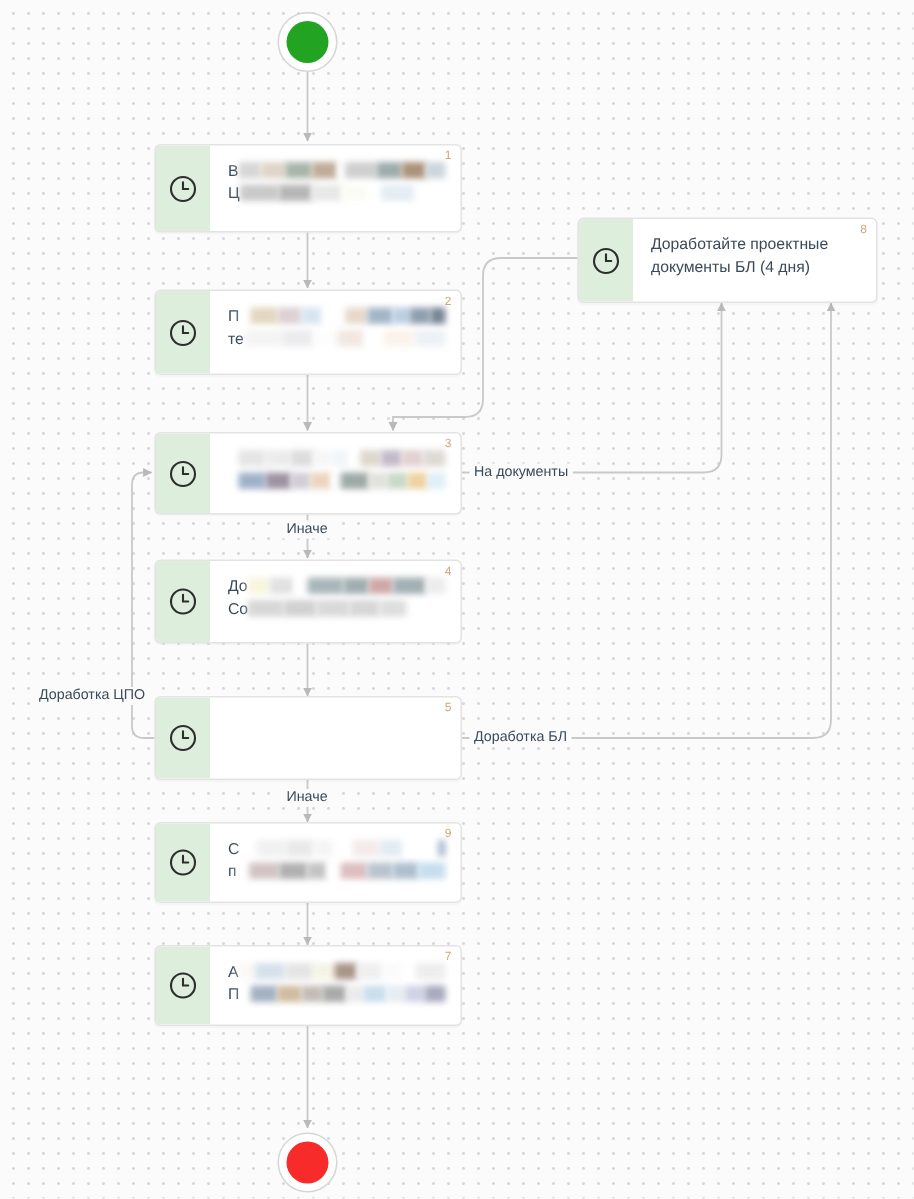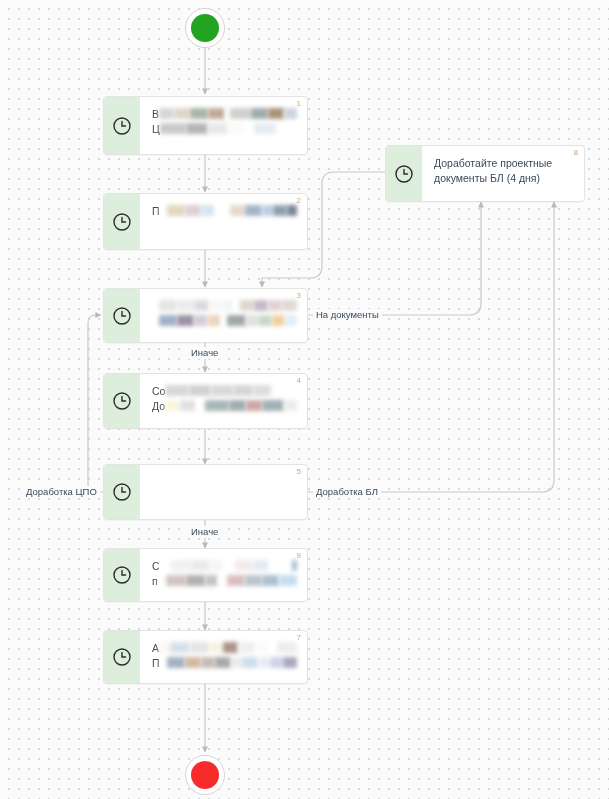--- a/index.html
+++ b/index.html
@@ -218,20 +218,30 @@
             <span class="rband" style="width:26px;background:#ddd0b4"></span>
             <span class="rband" style="width:22px;background:#d6c8cc"></span>
             <span class="rband" style="width:20px;background:#cfe0ee"></span>
             <span class="rband" style="width:22px;background:#ffffff"></span>
             <span class="rband" style="width:20px;background:#e2d3c3"></span>
             <span class="rband" style="width:24px;background:#93a8bd"></span>
             <span class="rband" style="width:16px;background:#aec6dd"></span>
             <span class="rband" style="width:20px;background:#7b8ea2"></span>
             <span class="rband" style="width:14px;background:#5f6f82"></span>
           </div>
+        <div class="rline">
+            <span class="vis">те</span>
+            <span class="rband" style="width:28px;background:#f2f2f2"></span>
+            <span class="rband" style="width:24px;background:#e8e8ea"></span>
+            <span class="rband" style="width:18px;background:#fdfdfd"></span>
+            <span class="rband" style="width:20px;background:#efe3da"></span>
+            <span class="rband" style="width:14px;background:#ffffff"></span>
+            <span class="rband" style="width:24px;background:#fbf1e6"></span>
+            <span class="rband" style="width:22px;background:#e9eef5"></span>
+          </div>
       </div>
     </div>
   </div>
 
   <div class="node redacted" style="left:103px; top:288px; width:205px; height:55px;">
     <div class="icon-col">
       <svg width="20" height="20" viewBox="0 0 20 20">
         <circle cx="10" cy="10" r="8" fill="none" stroke="#2d2d2d" stroke-width="1.4"></circle>
         <path d="M10,5.5 L10,10 L13.5,10" fill="none" stroke="#2d2d2d" stroke-width="1.4" stroke-linecap="round"></path>
       </svg>
@@ -273,37 +283,37 @@
     <div class="icon-col">
       <svg width="20" height="20" viewBox="0 0 20 20">
         <circle cx="10" cy="10" r="8" fill="none" stroke="#2d2d2d" stroke-width="1.4"></circle>
         <path d="M10,5.5 L10,10 L13.5,10" fill="none" stroke="#2d2d2d" stroke-width="1.4" stroke-linecap="round"></path>
       </svg>
     </div>
     <div class="body">
       <span class="num">4</span>
       <div class="label">
         <div class="rline">
+            <span class="vis">До</span>
+            <span class="rband" style="width:16px;background:#f7f4d8"></span>
+            <span class="rband" style="width:18px;background:#dcdcdc"></span>
+            <span class="rband" style="width:10px;background:#ffffff"></span>
+            <span class="rband" style="width:26px;background:#9aa9ad"></span>
+            <span class="rband" style="width:18px;background:#8f9fa4"></span>
+            <span class="rband" style="width:18px;background:#c79898"></span>
+            <span class="rband" style="width:24px;background:#92a2a8"></span>
+            <span class="rband" style="width:14px;background:#e9e9e9"></span>
+          </div>
+        <div class="rline">
             <span class="vis">Со</span>
             <span class="rband" style="width:24px;background:#d0d0d0"></span>
             <span class="rband" style="width:22px;background:#c9c9c9"></span>
             <span class="rband" style="width:22px;background:#d2d2d2"></span>
             <span class="rband" style="width:20px;background:#cfcfcf"></span>
             <span class="rband" style="width:18px;background:#d8d8d8"></span>
-          </div>
-        <div class="rline">
-            <span class="vis">До</span>
-            <span class="rband" style="width:16px;background:#f7f4d8"></span>
-            <span class="rband" style="width:18px;background:#dcdcdc"></span>
-            <span class="rband" style="width:10px;background:#ffffff"></span>
-            <span class="rband" style="width:26px;background:#9aa9ad"></span>
-            <span class="rband" style="width:18px;background:#8f9fa4"></span>
-            <span class="rband" style="width:18px;background:#c79898"></span>
-            <span class="rband" style="width:24px;background:#92a2a8"></span>
-            <span class="rband" style="width:14px;background:#e9e9e9"></span>
           </div>
       </div>
     </div>
   </div>
 
   <div class="node redacted" style="left:103px; top:464px; width:205px; height:56px;">
     <div class="icon-col">
       <svg width="20" height="20" viewBox="0 0 20 20">
         <circle cx="10" cy="10" r="8" fill="none" stroke="#2d2d2d" stroke-width="1.4"></circle>
         <path d="M10,5.5 L10,10 L13.5,10" fill="none" stroke="#2d2d2d" stroke-width="1.4" stroke-linecap="round"></path>
@@ -403,19 +413,19 @@
     <div class="body">
       <span class="num">8</span>
       <div class="label">Доработайте проектные документы БЛ (4 дня)</div>
     </div>
   </div>
 
   <div class="edge-label" style="left:313px; top:309px;">На документы</div>
 
   <div class="edge-label" style="left:188px; top:347px;">Иначе</div>
 
-  <div class="edge-label" style="left:23px; top:486px;">Доработка ЦПО</div>
+  <div class="edge-label" style="left:23px; top:458px;">Доработка ЦПО</div>
 
   <div class="edge-label" style="left:313px; top:486px;">Доработка БЛ</div>
 
   <div class="edge-label" style="left:188px; top:526px;">Иначе</div>
 
 </div>
 
 </body></html>

